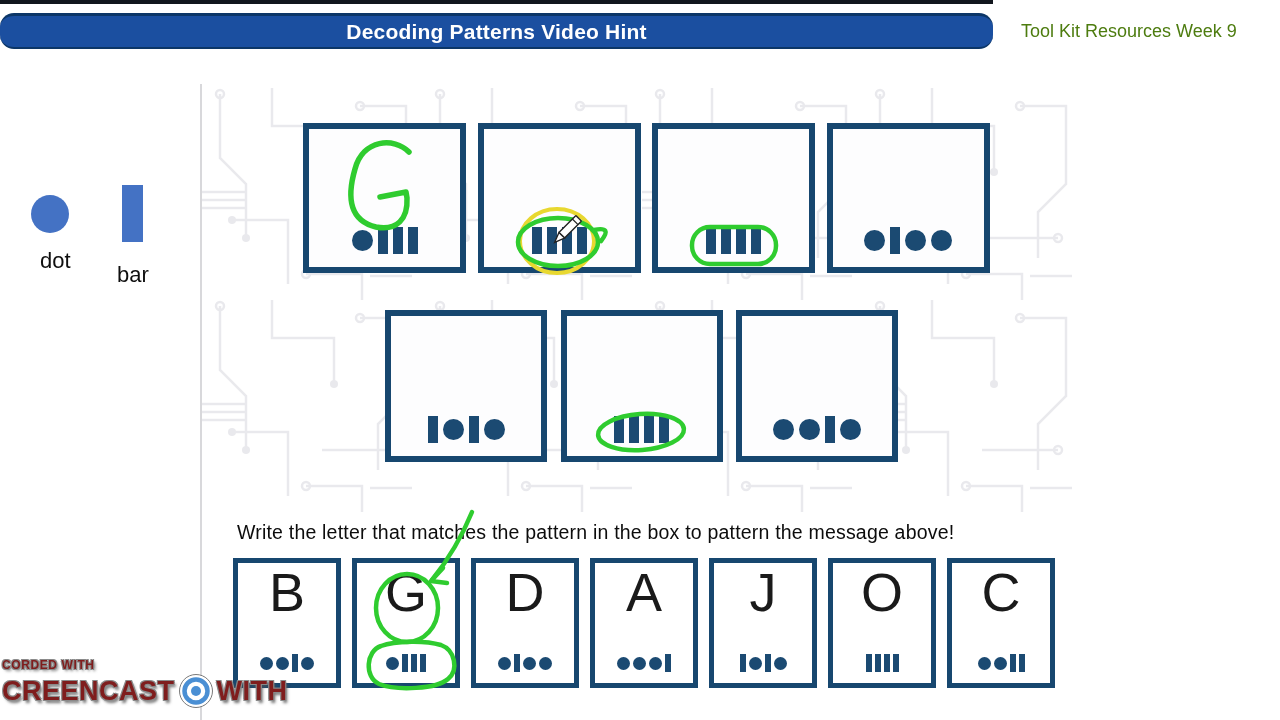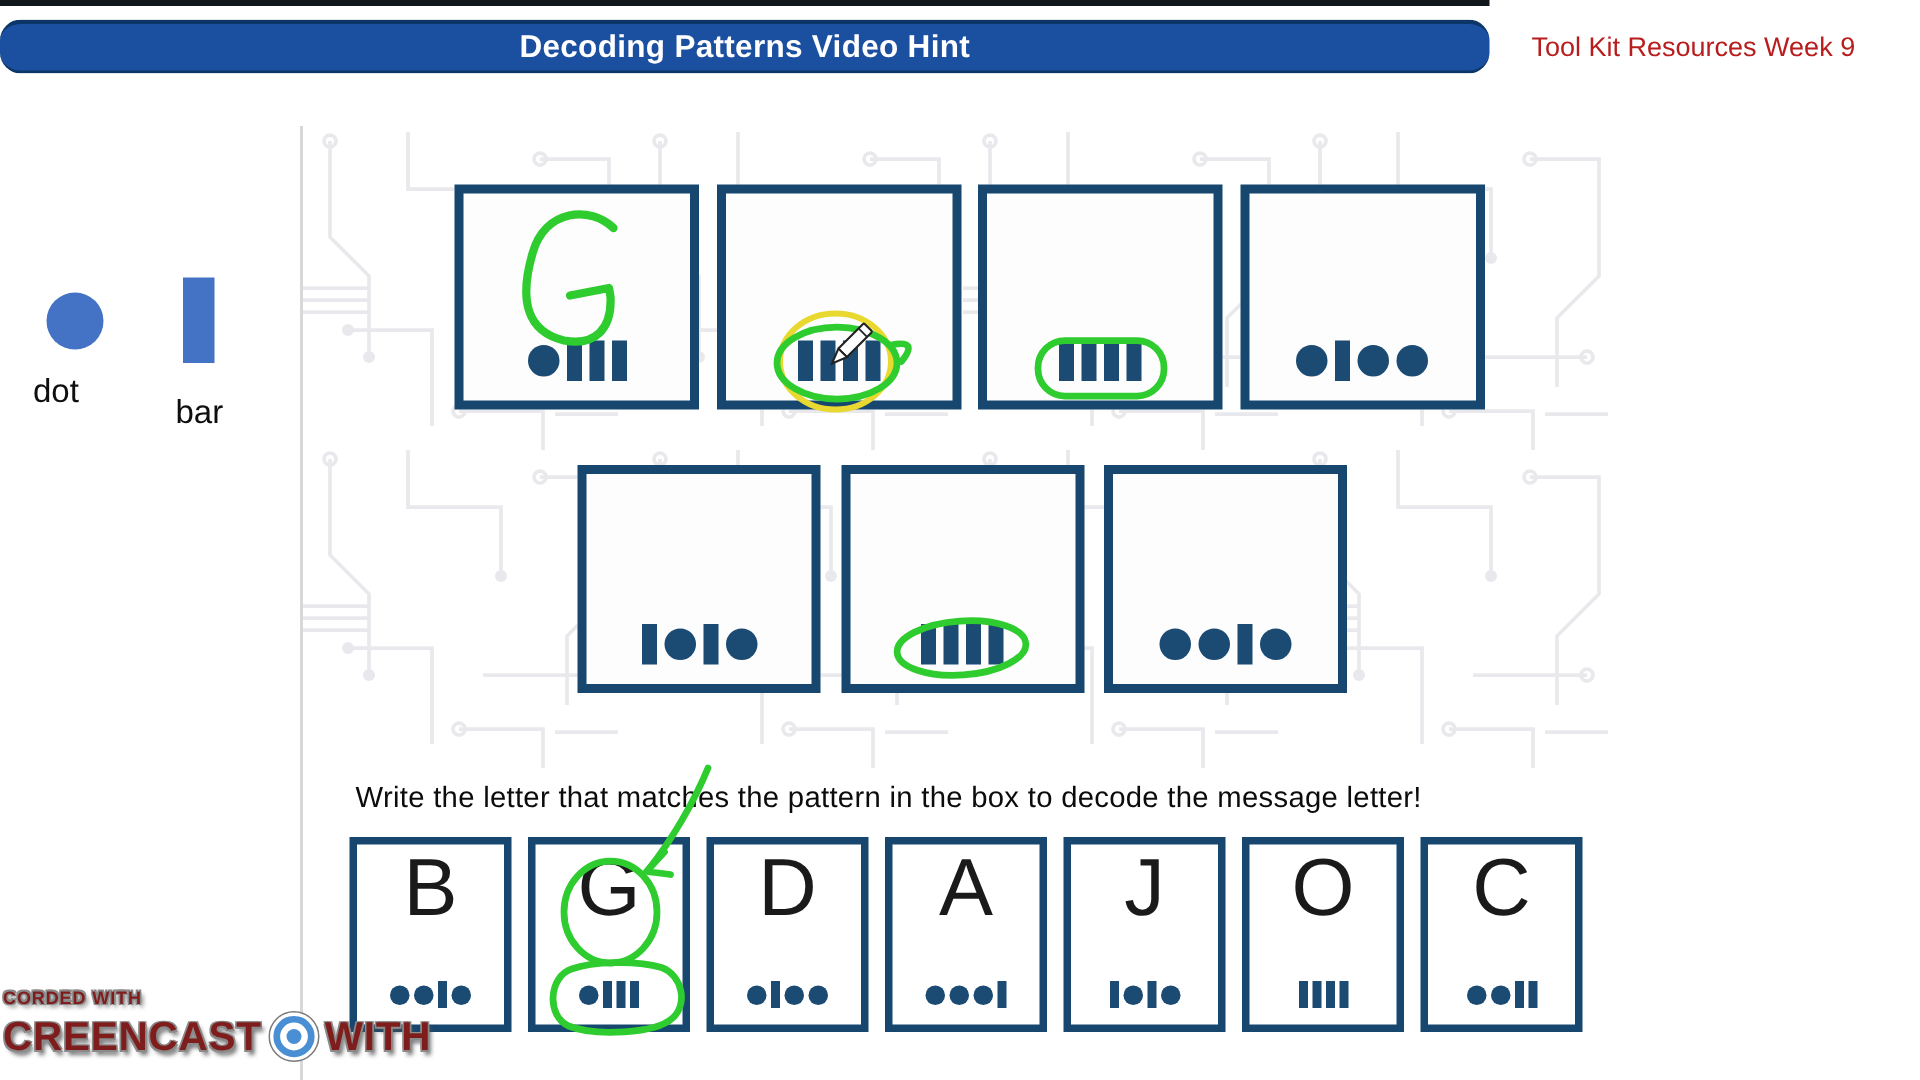--- a/index.html
+++ b/index.html
@@ -5,32 +5,32 @@
   html,body{margin:0;padding:0;background:#fff;}
   #canvas{position:relative;width:1280px;height:720px;background:#ffffff;overflow:hidden;
           font-family:"Liberation Sans",sans-serif;}
 
   
   .top-thin-bar{position:absolute;left:0;top:0;width:993px;height:4px;background:#11161d;}
   .header-bar{position:absolute;left:0;top:13px;width:993px;height:31px;
               background:var(--header-blue);border-top:3px solid #0c3667;border-bottom:2px solid #0c3667;
               display:flex;align-items:center;justify-content:center;border-radius:14px;}
   .header-title{color:#ffffff;font-weight:bold;font-size:21px;letter-spacing:.2px;}
-  .header-right{position:absolute;left:1021px;top:21px;width:250px;font-size:18px;color:#b91c1c;}
+  .header-right{position:absolute;left:1021px;top:21px;width:250px;font-size:18px;color:#4d7c0f;}
 
   
   .page-line{position:absolute;left:200px;top:84px;width:2px;height:636px;background:#d8d8db;}
   .circuit{position:absolute;left:202px;top:88px;width:880px;height:424px;opacity:.85;}
 
   
   .legend-dot{position:absolute;left:31px;top:195px;width:38px;height:38px;border-radius:50%;
               background:var(--legend-blue);}
   .legend-bar{position:absolute;left:122px;top:185px;width:21px;height:57px;background:var(--legend-blue);}
   .legend-label{position:absolute;font-size:22px;color:#0f0f0f;}
-  .legend-label.dotl{left:22px;top:248px;text-align:center;}
+  .legend-label.dotl{left:40px;top:248px;text-align:center;}
   .legend-label.barl{left:117px;top:262px;}
 
   
   .row1{position:absolute;left:303px;top:123px;width:687px;height:150px;display:flex;justify-content:space-between;}
   .row2{position:absolute;left:385px;top:310px;width:513px;height:152px;display:flex;justify-content:space-between;}
   .pbox{width:163px;height:100%;background:#fdfdfe;border:6px solid var(--navy);
         box-sizing:border-box;position:relative;}
   .row2 .pbox{width:162px;}
   .pbox .pattern{position:absolute;bottom:13px;left:0;right:0;display:flex;
                  justify-content:center;align-items:center;gap:5px;}
@@ -163,21 +163,21 @@
     <div class="pbox">
       <div class="pattern pattern-lg">
           <span class="glyph dot"></span>
           <span class="glyph dot"></span>
           <span class="glyph bar"></span>
           <span class="glyph dot"></span>
         </div>
     </div>
   </div>
 
-  <div class="instruction">Write the letter that matches the pattern in the box to decode the message letter!</div>
+  <div class="instruction">Write the letter that matches the pattern in the box to pattern the message above!</div>
 
   <div class="answers">
     <div class="abox">
       <span class="letter">B</span>
       <div class="pattern-sm">
           <span class="glyph dot"></span>
           <span class="glyph dot"></span>
           <span class="glyph bar"></span>
           <span class="glyph dot"></span>
         </div>

